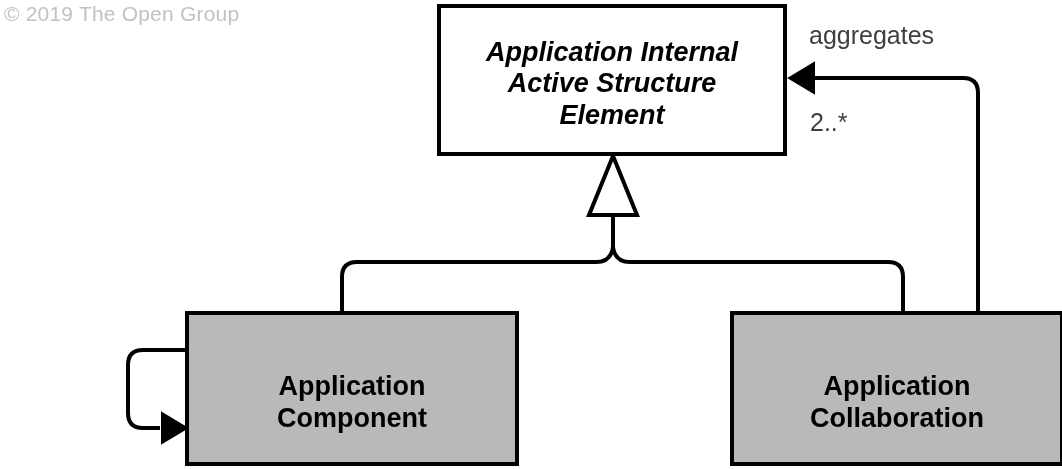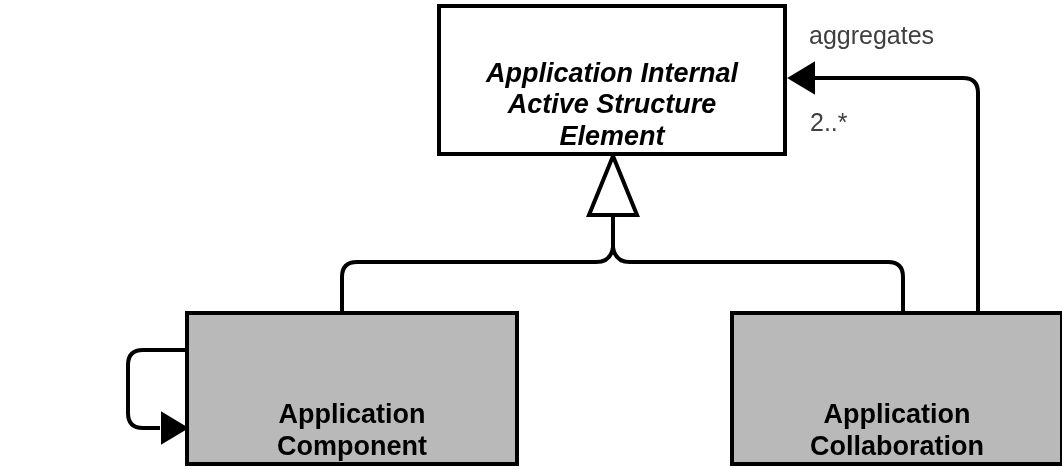--- a/index.html
+++ b/index.html
@@ -32,21 +32,21 @@
     color: #c2c2c2;
     font-family: "Liberation Sans", sans-serif;
     white-space: nowrap;
     letter-spacing: 0.2px;
   }
   .node-box {
     position: absolute;
     box-sizing: border-box;
     border: 4px solid #000000;
     display: flex;
-    align-items: flex-end;
+    align-items: center;
     justify-content: center;
     text-align: center;
   }
   .node-box.abstract {
     background: #ffffff;
   }
   .node-box.concrete {
     background: #b9b9b9;
   }
   .node-label {
@@ -72,20 +72,21 @@
     font-size: 25px;
     color: #404040;
     white-space: nowrap;
   }
 </style>
 </head>
 <body>
 
 <div id="canvas">
 
+  <div class="copyright">© 2019 The Open Group</div>
 
   <svg class="diagram" viewBox="0 0 1062 469">
 
     <g fill="none" stroke="#000000" stroke-width="4">
 
       <path d="M 613 215 L 613 247"></path>
 
       <path d="M 613 247 Q 611 262 596 262 L 357 262 Q 342 262 342 277 L 342 313"></path>
 
       <path d="M 613 247 Q 615 262 630 262 L 888 262 Q 903 262 903 277 L 903 313"></path>

